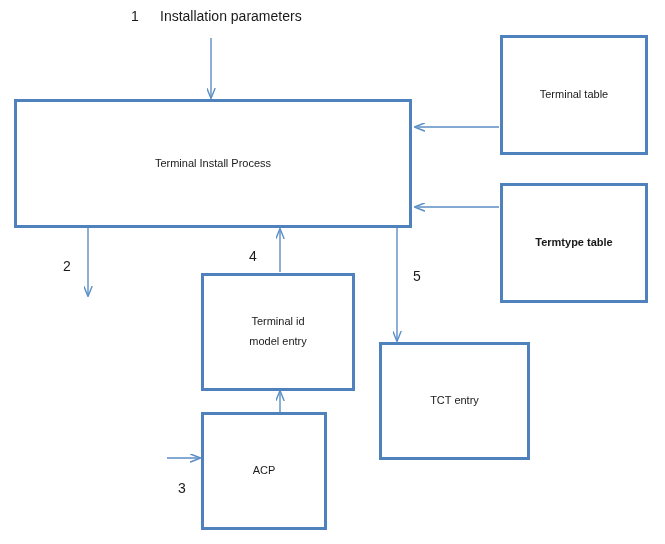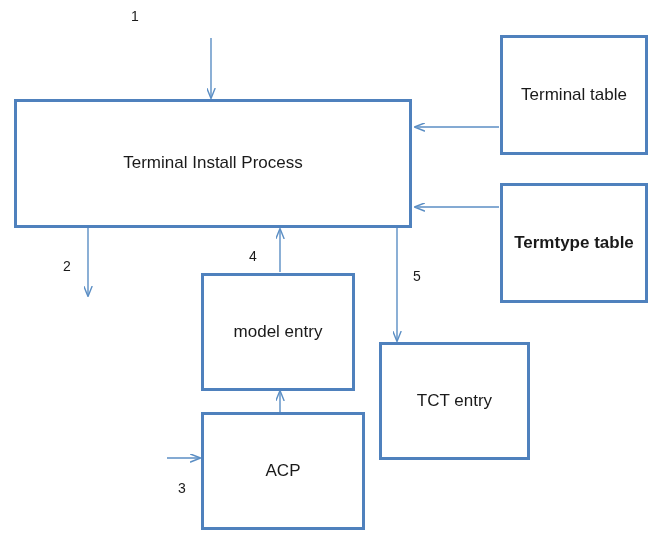--- a/index.html
+++ b/index.html
@@ -18,21 +18,21 @@
   .node {
     position: absolute;
     box-sizing: border-box;
     border: 3px solid #4f81bd;
     background: #ffffff;
     display: flex;
     flex-direction: column;
     align-items: center;
     justify-content: center;
     color: #1a1a1a;
-    font-size: 17px;
+    font-size: 11px;
     line-height: 1.45;
     text-align: center;
   }
   .node .line { display: block; white-space: pre; }
   .node .gap { height: 14px; }
   .free-label {
     position: absolute;
     color: #1a1a1a;
     font-size: 14px;
     white-space: nowrap;
@@ -79,20 +79,21 @@
 
     <line x1="280" y1="412" x2="280" y2="391" stroke="#5b8ec4" stroke-width="1.4" marker-end="url(#arrowhead)"></line>
 
     <line x1="280" y1="272" x2="280" y2="229" stroke="#5b8ec4" stroke-width="1.4" marker-end="url(#arrowhead)"></line>
 
     <line x1="397" y1="228" x2="397" y2="341" stroke="#5b8ec4" stroke-width="1.4" marker-end="url(#arrowhead)"></line>
   </svg>
 
   <div class="num-label" style="left:131px; top:9px;">1</div>
 
+  <div class="free-label" style="left:160px; top:9px;">Installation parameters</div>
 
   <div class="num-label" style="left:63px; top:259px;">2</div>
 
   <div class="num-label" style="left:178px; top:481px;">3</div>
 
   <div class="num-label" style="left:249px; top:249px;">4</div>
 
   <div class="num-label" style="left:413px; top:269px;">5</div>
 
   <div class="node" style="left:14px; top:99px; width:398px; height:129px;">
@@ -102,24 +103,25 @@
   <div class="node" style="left:500px; top:35px; width:148px; height:120px;">
     <span class="line">Terminal table</span>
   </div>
 
   <div class="node" style="left:500px; top:183px; width:148px; height:120px;font-weight:bold;">
     <span class="line">Termtype table</span>
   </div>
 
 
   <div class="node" style="left:201px; top:273px; width:154px; height:118px; line-height:1.8;">
+    <span class="line">Terminal id</span>
     <span class="line">model entry</span>
   </div>
 
-  <div class="node" style="left:201px; top:412px; width:164px; height:118px;">
+  <div class="node" style="left:201px; top:412px; width:126px; height:118px;">
     <span class="line">ACP</span>
   </div>
 
   <div class="node" style="left:379px; top:342px; width:151px; height:118px;text-align:center;">
     <span class="line">TCT entry</span>
   </div>
 
 </div>
 
 </body></html>

